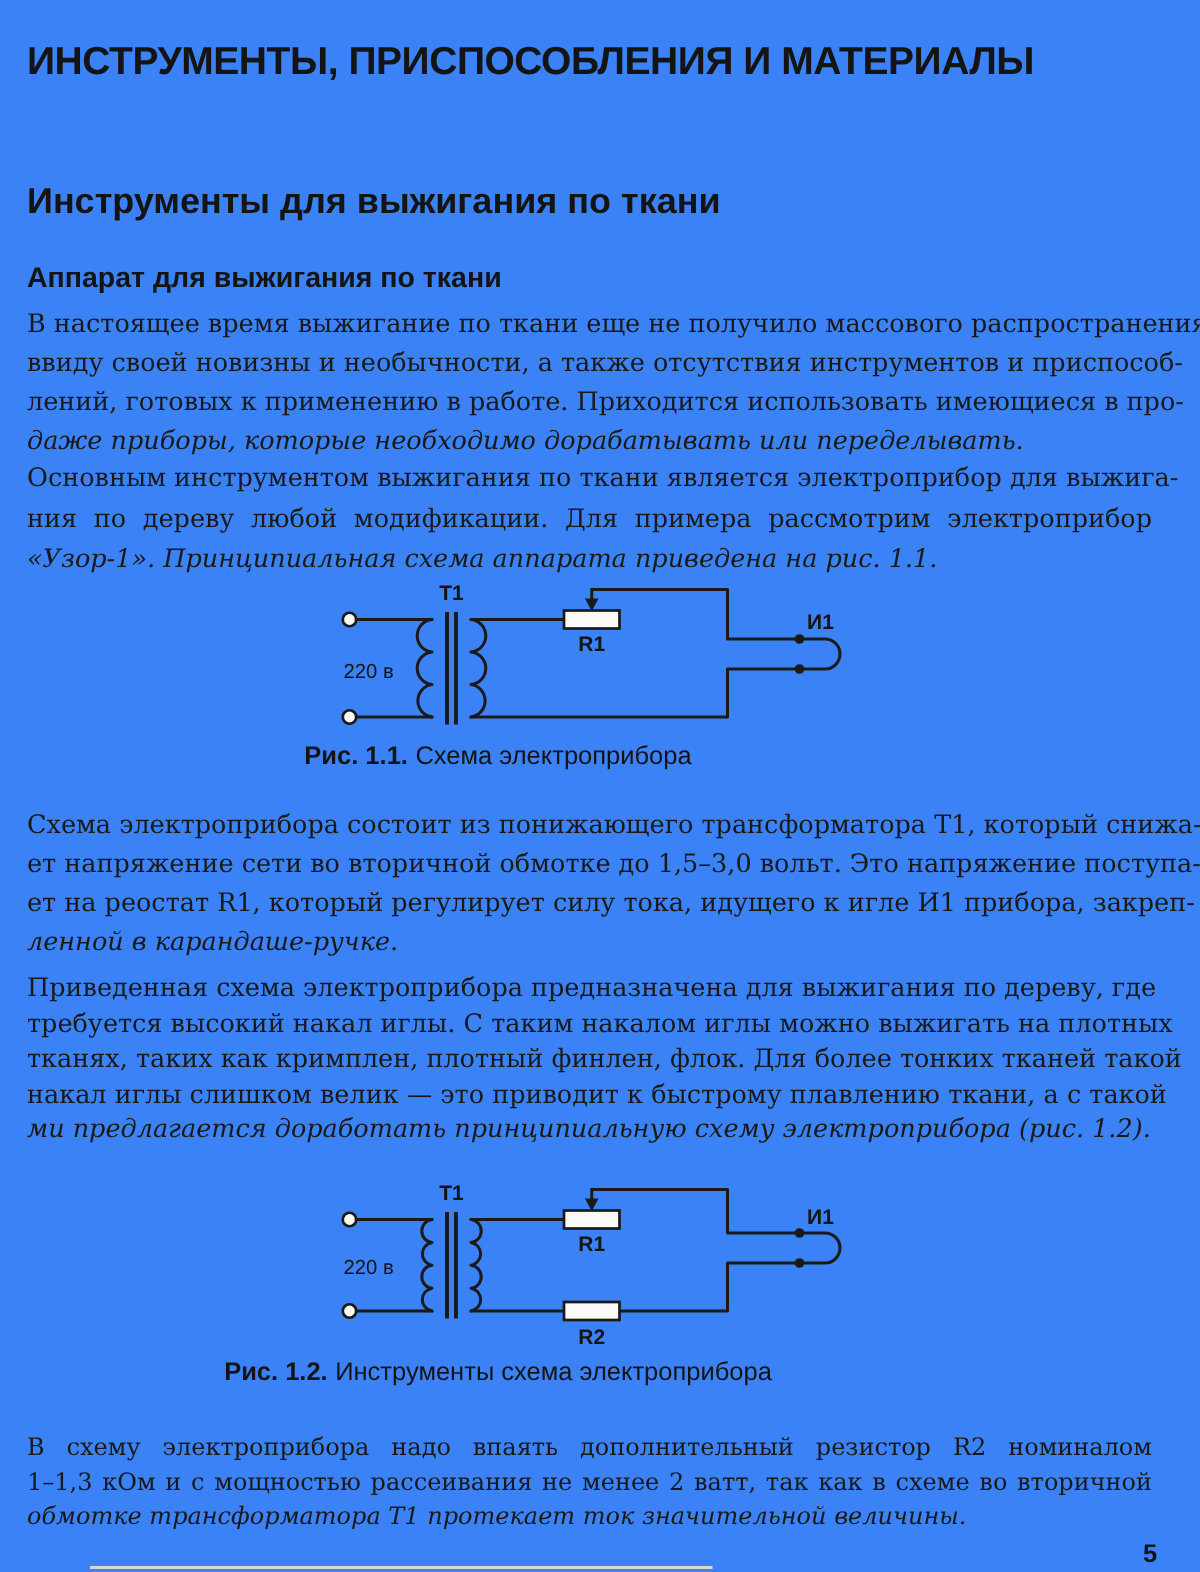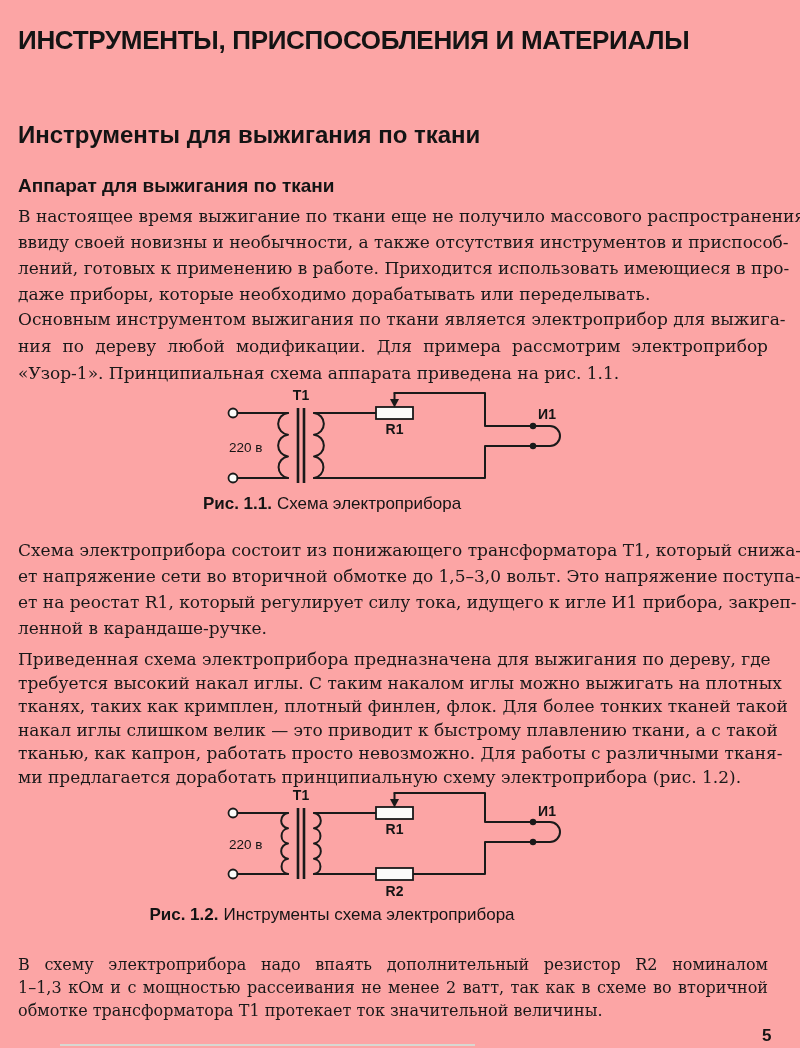--- a/index.html
+++ b/index.html
@@ -1,19 +1,19 @@
 <!DOCTYPE html>
 <html lang="ru"><head>
 <meta charset="utf-8">
 <style>
   html,body { margin:0; padding:0; background:#e9e9e6; }
   .page {
     position: relative;
     width: 800px; height: 1048px;
-    background: #fca5a5;
+    background: #3b82f6;
     color: #1a1a1a;
     font-family: "DejaVu Serif", serif;
     overflow: hidden;
     margin: 0 auto;
   }
   .abs { position: absolute; }
 
   .title {
     left: 18px; top: 26px; width: 766px;
     font-family: "Liberation Sans", sans-serif;
@@ -32,21 +32,21 @@
   }
 
   .para { left: 18px; width: 750px; font-size: 17px; color: #191919; }
   #p1 { top: 203px; line-height: 26px; }
   #p2 { top: 306px; line-height: 27px; }
   #p3 { top: 537px; line-height: 26px; }
   #p4 { top: 648px; line-height: 23.5px; }
   #p5 { top: 953px; line-height: 23px; font-size: 16px; }
 
   .tline { text-align: justify; text-align-last: justify; white-space: nowrap; }
-  .tline-last { text-align-last: left; }
+  .tline-last { text-align-last: left; font-style: italic; }
 
   .fig { left: 218px; }
   #fig1 { top: 386px; }
   #fig2 { top: 787px; }
 
   .caption {
     left: 0; top: 0; width: 664px; text-align: center;
     font-family: "Liberation Sans", sans-serif;
     font-size: 17px; color: #141414;
   }
@@ -136,21 +136,20 @@
       <div class="tline">Схема электроприбора состоит из понижающего трансформатора Т1, который снижа-</div>
       <div class="tline">ет напряжение сети во вторичной обмотке до 1,5–3,0 вольт. Это напряжение поступа-</div>
       <div class="tline">ет на реостат R1, который регулирует силу тока, идущего к игле И1 прибора, закреп-</div>
       <div class="tline tline-last">ленной в карандаше-ручке.</div>
     </div>
   <div id="p4" class="abs para">
       <div class="tline">Приведенная схема электроприбора предназначена для выжигания по дереву, где</div>
       <div class="tline">требуется высокий накал иглы. С таким накалом иглы можно выжигать на плотных</div>
       <div class="tline">тканях, таких как кримплен, плотный финлен, флок. Для более тонких тканей такой</div>
       <div class="tline">накал иглы слишком велик — это приводит к быстрому плавлению ткани, а с такой</div>
-      <div class="tline">тканью, как капрон, работать просто невозможно. Для работы с различными тканя-</div>
       <div class="tline tline-last">ми предлагается доработать принципиальную схему электроприбора (рис. 1.2).</div>
     </div>
 
   <svg id="fig2" class="abs fig" width="362" height="114" viewBox="0 0 362 114">
     <g>
       <circle class="comp" cx="15" cy="26" r="4.5"></circle>
       <circle class="comp" cx="15" cy="87" r="4.5"></circle>
       <path class="wire" d="M19.5 26 H70"></path>
       <path class="wire" d="M19.5 87 H70"></path>
     </g>

